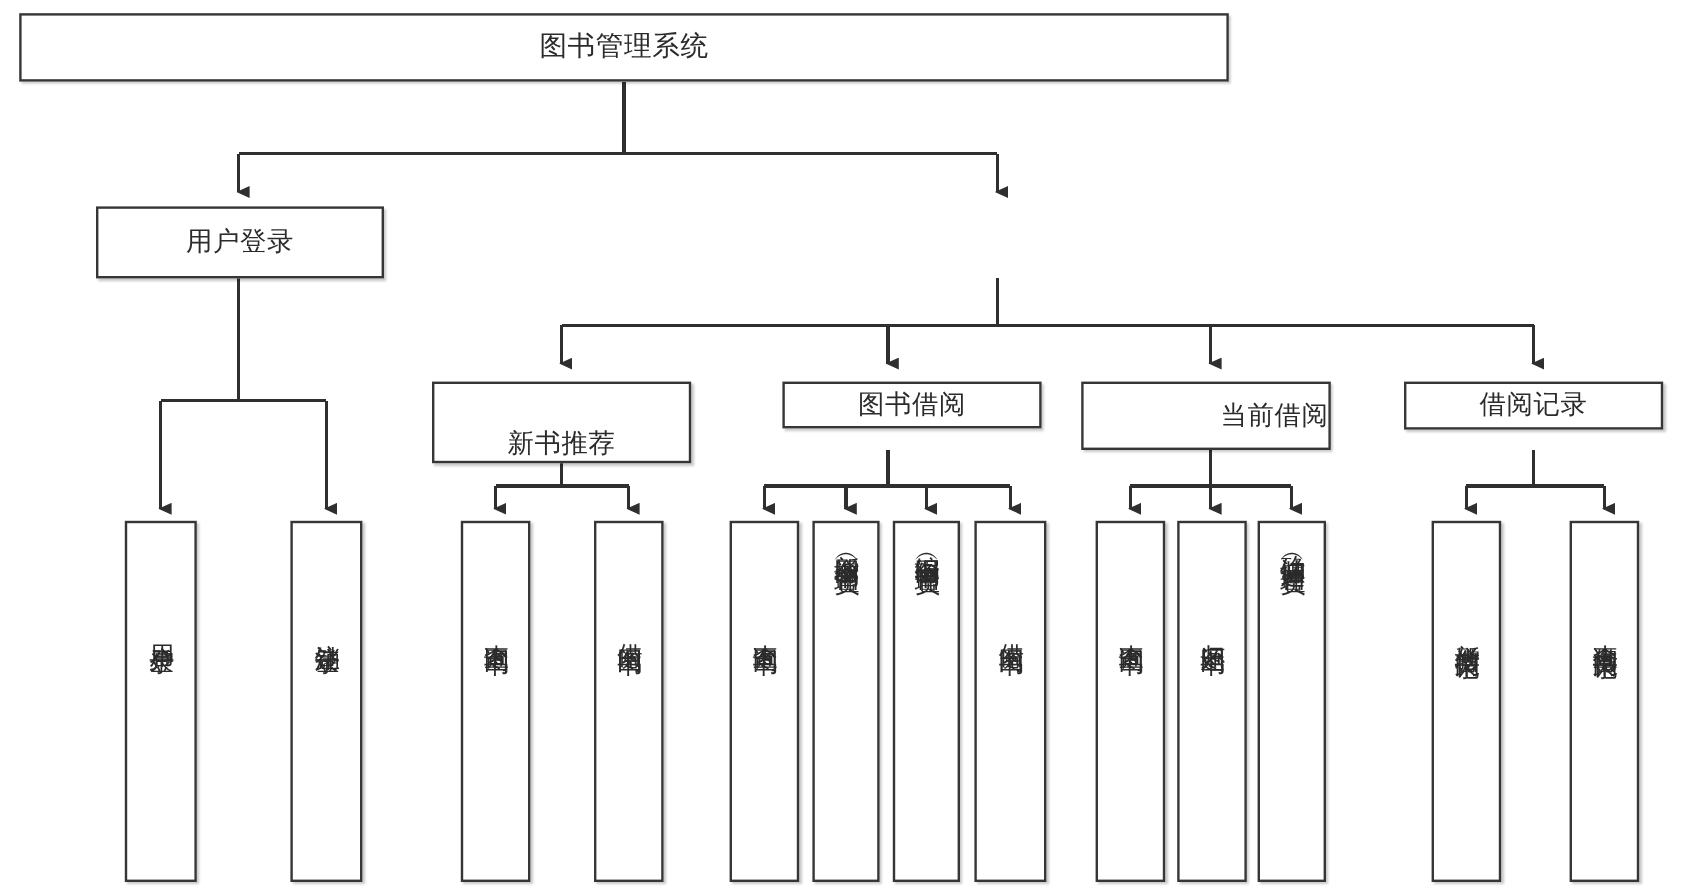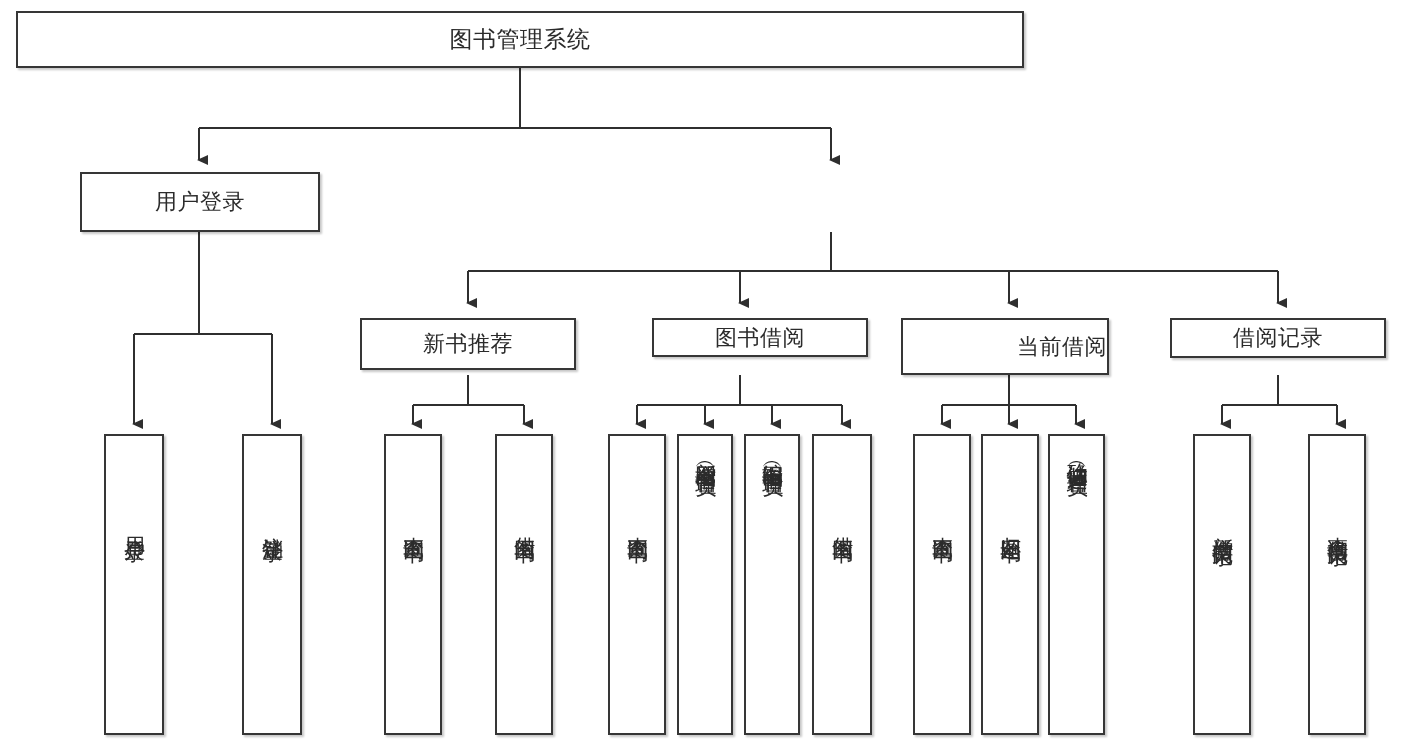--- a/index.html
+++ b/index.html
@@ -132,21 +132,21 @@
   </svg>
 
   <div class="node root h" style="left:16px; top:11px; width:1008px; height:57px;">
     <span class="lbl">图书管理系统</span>
   </div>
 
   <div class="node h" style="left:80px; top:172px; width:240px; height:60px;">
     <span class="lbl">用户登录</span>
   </div>
 
-  <div class="node h" style="left:360px; top:318px; width:216px; height:52px;">
+  <div class="node h" style="left:360px; top:318px; width:216px; height:68px;align-items:flex-end;">
     <span class="lbl">新书推荐</span>
   </div>
   <div class="node h" style="left:652px; top:318px; width:216px; height:39px;">
     <span class="lbl">图书借阅</span>
   </div>
   <div class="node h" style="left:901px; top:318px; width:208px; height:57px;justify-content:flex-end;">
     <span class="lbl">当前借阅</span>
   </div>
   <div class="node h" style="left:1170px; top:318px; width:216px; height:40px;">
     <span class="lbl">借阅记录</span>

